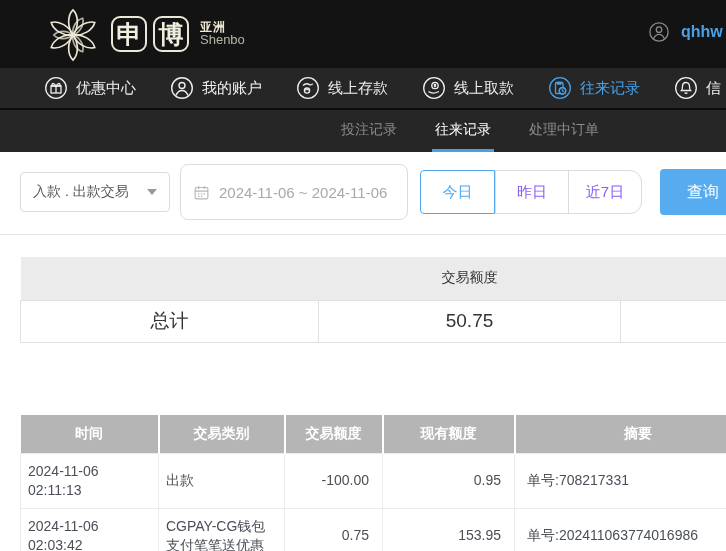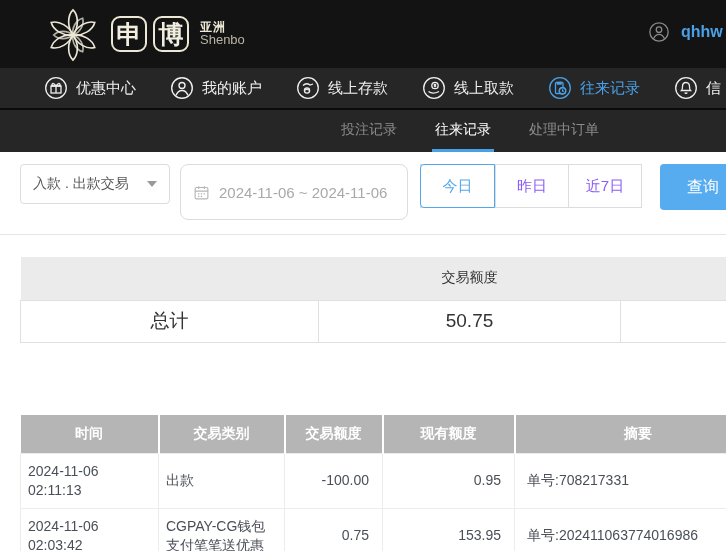--- a/index.html
+++ b/index.html
@@ -31,31 +31,31 @@
               white-space:nowrap; cursor:pointer; flex:none; }
   .nav-item.active { color:#4aa0e6; }
   .nicon { width:24px; height:24px; display:flex; }
   .nicon svg { width:24px; height:24px; }
   
   .subnav { height:42px; background:#262626; display:flex; padding-left:338px; gap:32px; }
   .tab { font-size:14px; color:#8c8c8c; display:flex; align-items:center;
          border-bottom:3px solid transparent; padding:0 3px; cursor:pointer; white-space:nowrap; }
   .tab.active { color:#ffffff; border-bottom-color:#4aa0e6; }
   
-  .filters { padding:12px 0 0 20px; display:flex; }
+  .filters { padding:12px 0 0 20px; display:flex; align-items:center; }
   .selectbox { width:150px; height:40px; border:1px solid #dcdcdc; border-radius:4px;
                display:flex; align-items:center; justify-content:space-between;
                padding:0 12px; color:#555; font-size:14px; cursor:pointer; flex:none; }
   .caret { width:0; height:0; border-left:5px solid transparent; border-right:5px solid transparent;
            border-top:6px solid #9a9a9a; }
   .datebox { margin-left:10px; width:228px; height:56px; border:1px solid #dcdcdc; border-radius:8px;
              display:flex; align-items:center; gap:9px; padding:0 12px;
              color:#a9a9a9; font-size:15px; cursor:pointer; flex:none; white-space:nowrap; }
   .quickgroup { margin-left:12px; display:flex; height:44px; border:1px solid #dcdcdc;
-                border-radius:0; flex:none; }
+                border-radius:12px; flex:none; }
   .qbtn { width:73px; display:flex; align-items:center; justify-content:center;
           font-size:15px; color:#8b5cf6; border-left:1px solid #dcdcdc; cursor:pointer; }
   .qbtn:first-child { border-left:none; }
   .qbtn.active { color:#53a7ec; border:1px solid #53a7ec; border-radius:4px 0 0 4px;
                  margin:-1px 0 -1px -1px; width:75px; background:#fff; }
   .searchbtn { margin-left:18px; width:86px; height:46px; background:#57abef; color:#fff;
                font-size:16px; display:flex; align-items:center; justify-content:center;
                border-radius:4px; cursor:pointer; flex:none; }
   .divider { margin-top:14px; border-top:1px solid #e4e4e4; }
   

